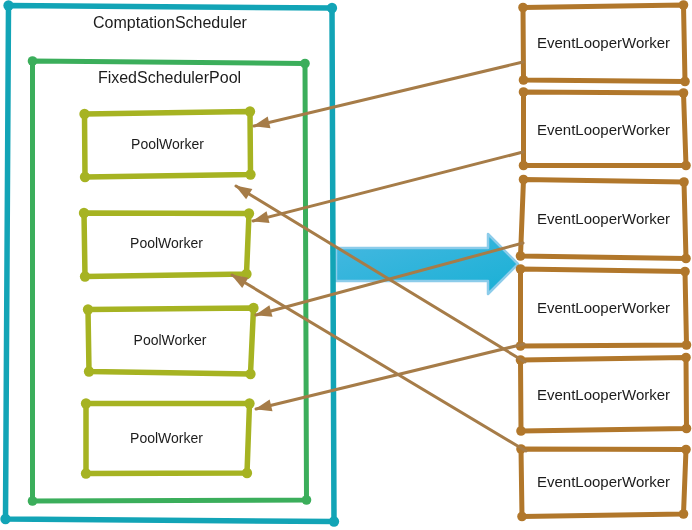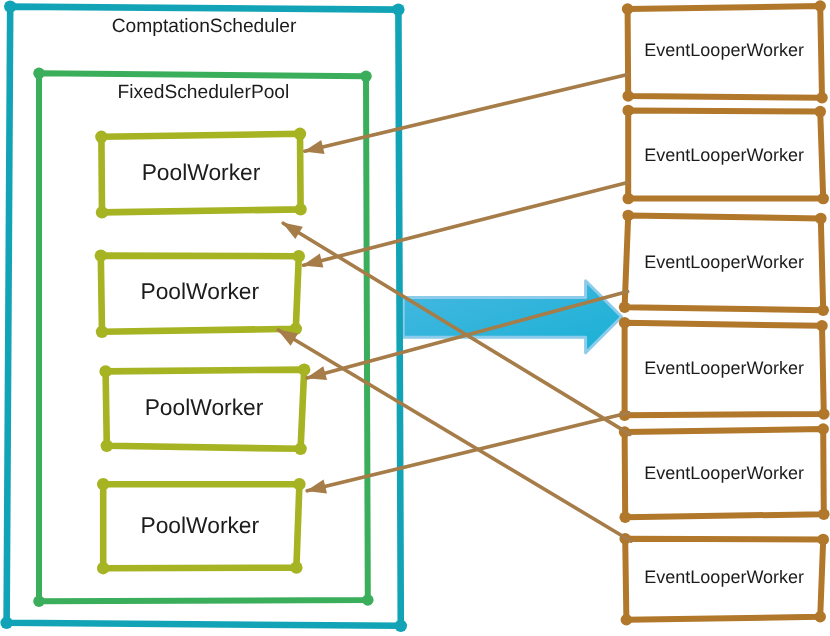--- a/index.html
+++ b/index.html
@@ -1,19 +1,19 @@
 <!DOCTYPE html>
 <html><head>
 <meta charset="utf-8">
 <style>
   html,body{margin:0;padding:0;background:#ffffff;}
   .canvas{position:relative;width:692px;height:530px;background:#ffffff;overflow:hidden;
           font-family:"Liberation Sans",sans-serif;}
   .canvas svg{position:absolute;left:0;top:0;}
-  .lbl{position:absolute;color:#1c1c1c;text-align:center;font-size:19px;line-height:1.15;
+  .lbl{position:absolute;color:#1c1c1c;text-align:center;font-size:14px;line-height:1.15;
        font-family:"Liberation Sans",sans-serif;white-space:nowrap;}
   .cell{display:flex;align-items:center;justify-content:center;}
   .title{font-size:16px;}
 </style>
 </head>
 <body>
 
 <div class="canvas">
 
   <svg id="strokes" width="692" height="530" viewBox="0 0 692 530">

